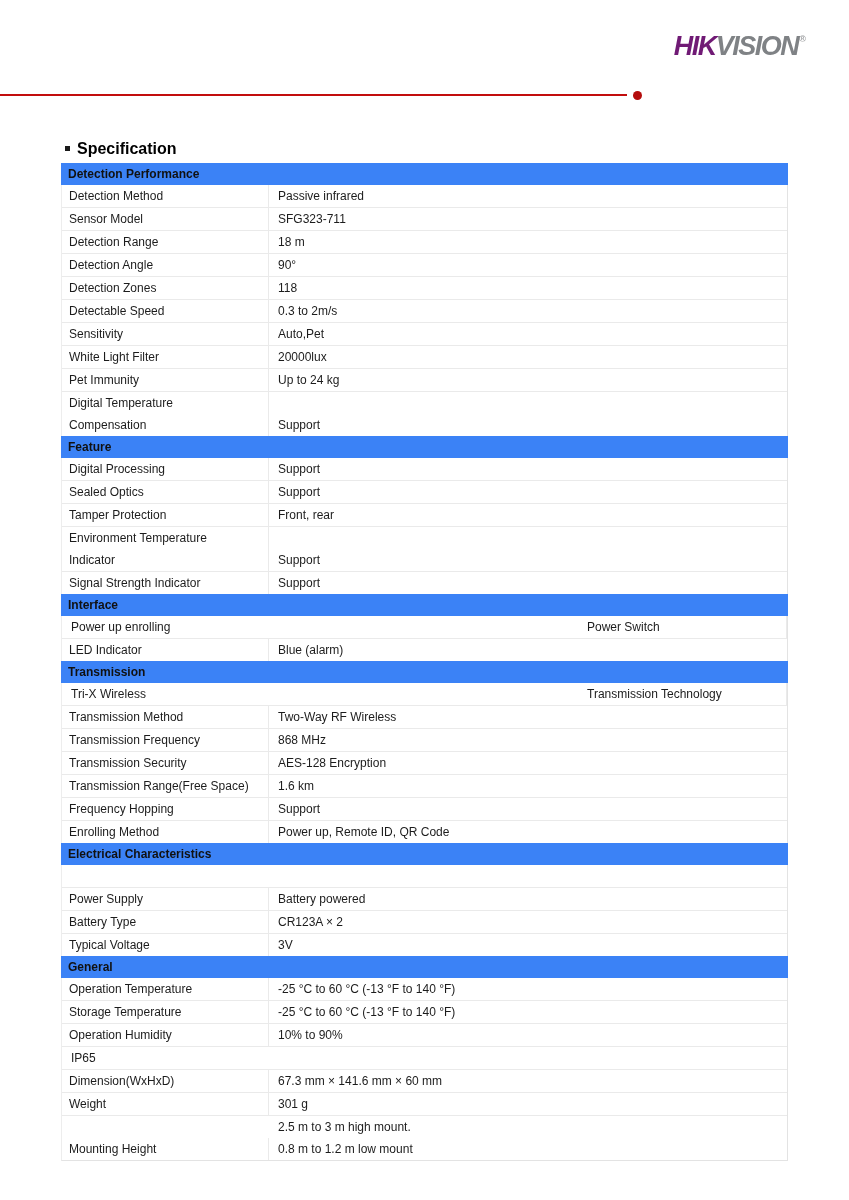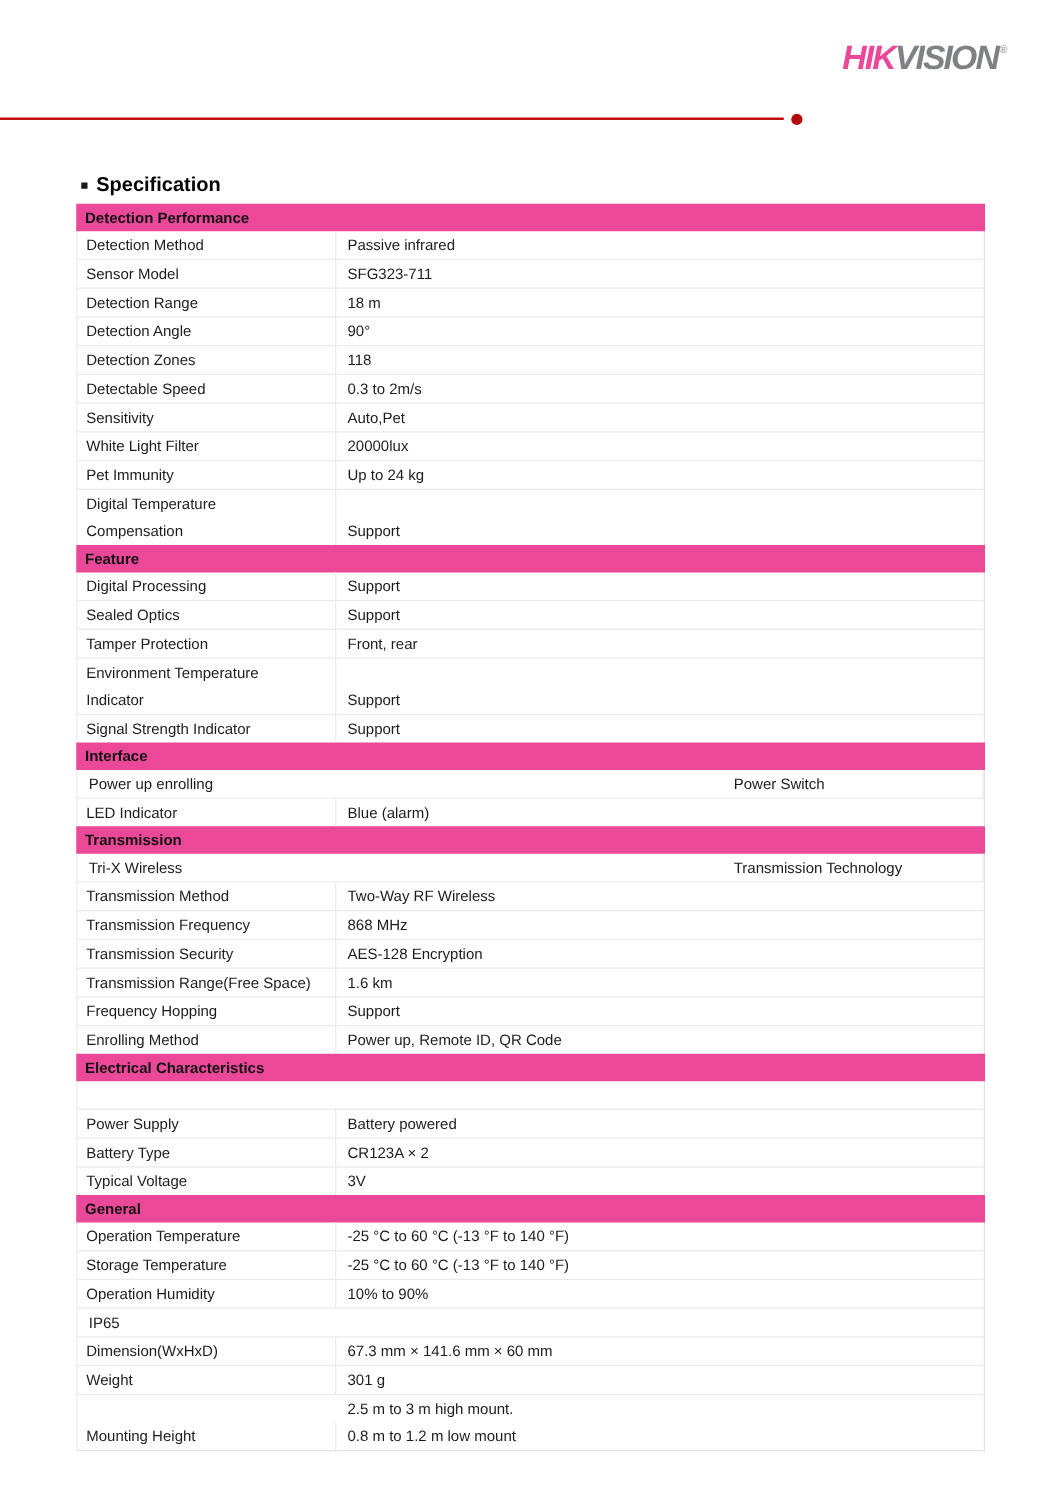--- a/index.html
+++ b/index.html
@@ -18,21 +18,21 @@
     position: absolute;
     top: 33px;
     right: 44px;
     font-style: italic;
     font-weight: bold;
     font-size: 27px;
     letter-spacing: -1.5px;
     white-space: nowrap;
     line-height: 1;
   }
-  .logo-hik    { color: #ec4899; }
+  .logo-hik    { color: #701a75; }
   .logo-vision { color: #7f8285; }
   .logo-reg {
     font-style: normal;
     font-size: 9px;
     color: #a0a2a4;
     position: relative;
     top: -13px;
     left: 1px;
     letter-spacing: 0;
   }
@@ -85,21 +85,21 @@
     left: 61px;
     width: 727px;
     font-size: 12px;
     color: #1c1c1c;
     border-left: 1px solid #ededed;
     border-right: 1px solid #e3e3e3;
     border-bottom: 1px solid #e3e3e3;
     background: #ffffff;
   }
   .section-header {
-    background: #ec4899;
+    background: #3b82f6;
     color: #111111;
     font-weight: bold;
     line-height: 22px;
     min-height: 22px;
     padding: 0 6px 0 7px;
     margin-left: -1px;
     margin-right: -1px;
   }
   .row {
     display: flex;

